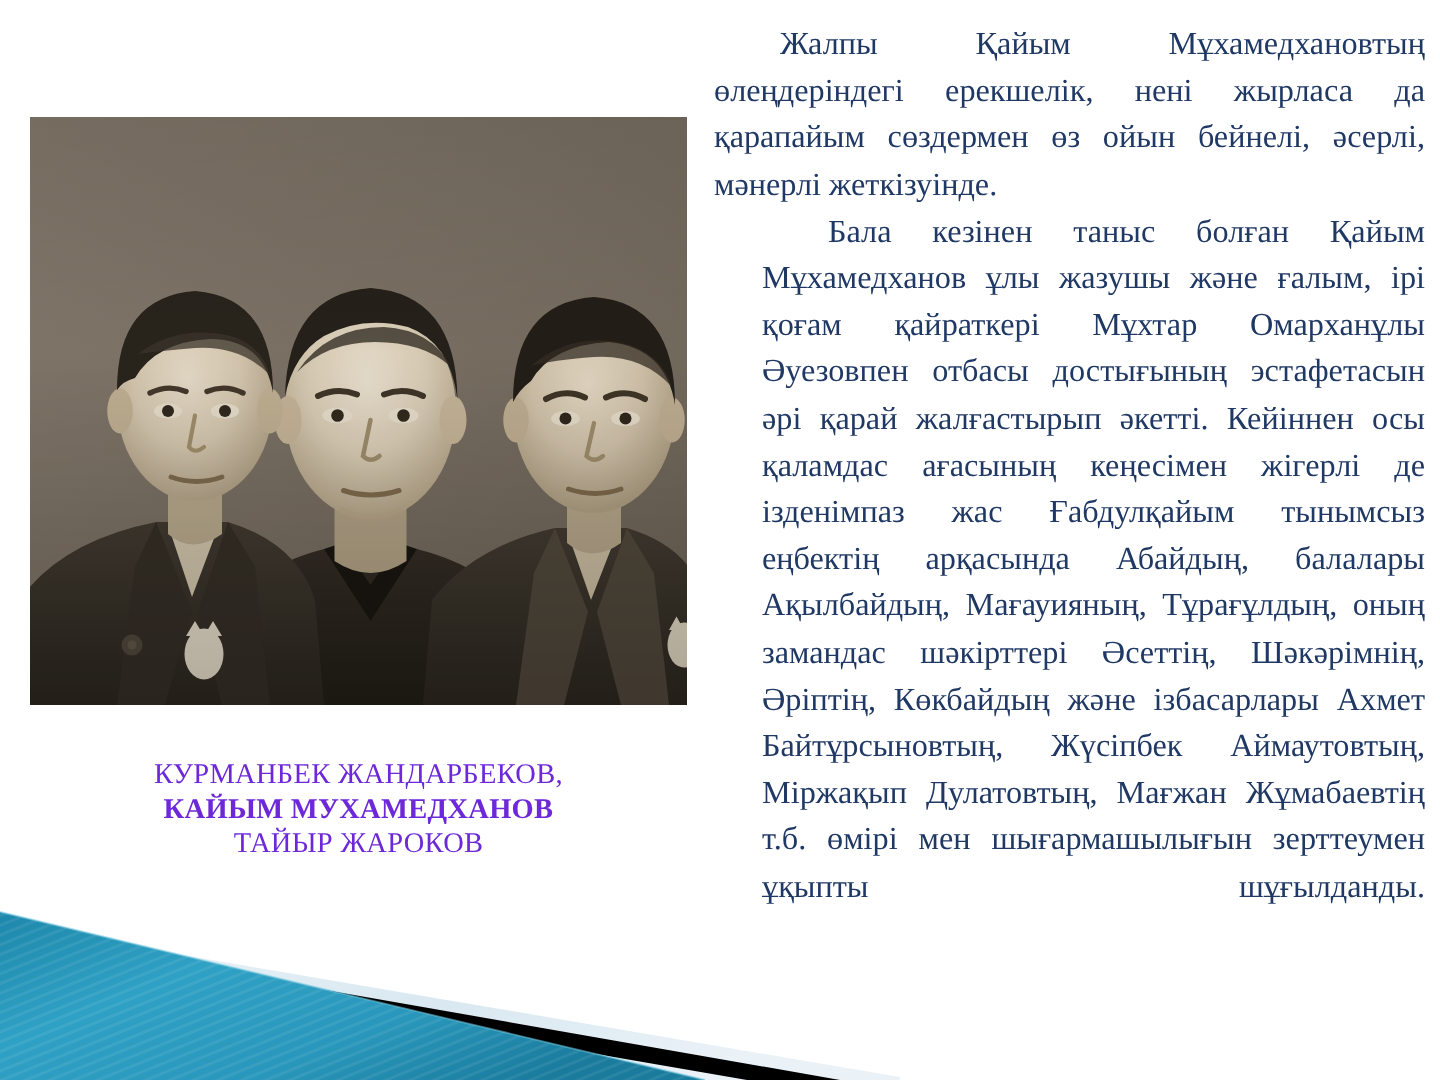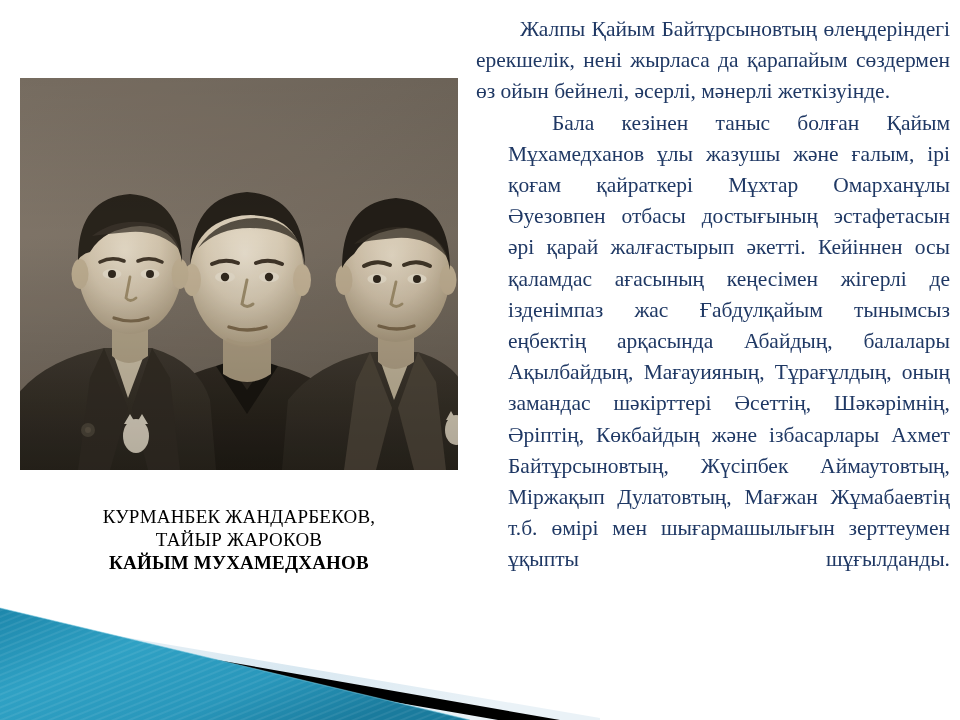--- a/index.html
+++ b/index.html
@@ -33,21 +33,21 @@
     background: #7b7268;
   }
   .photo-svg { display: block; width: 438px; height: 392px; }
 
   .caption {
     position: absolute;
     left: 20px;
     top: 505px;
     width: 438px;
     text-align: center;
-    color: #000000;
+    color: #6d28d9;
     font-size: 19px;
     line-height: 23px;
     letter-spacing: 0.2px;
   }
   .caption .ln { display: block; white-space: nowrap; }
   .caption .ln.bold { font-weight: bold; }
 
   
   .body-col {
     position: absolute;
@@ -234,26 +234,26 @@
         <path d="M359 248 Q377 254 394 248" stroke="#7b684d" stroke-width="3.3" fill="none" stroke-linecap="round"></path>
       </g>
 
       <rect x="0" y="0" width="438" height="392" fill="url(#vig)"></rect>
       <rect x="0" y="0" width="438" height="392" fill="#6b5a3e" opacity="0.10"></rect>
     </svg>
   </div>
 
   <div class="caption">
     <span class="ln">КУРМАНБЕК ЖАНДАРБЕКОВ,</span>
+    <span class="ln bold">КАЙЫМ МУХАМЕДХАНОВ</span>
     <span class="ln">ТАЙЫР ЖАРОКОВ</span>
-    <span class="ln bold">КАЙЫМ МУХАМЕДХАНОВ</span>
   </div>
 
   <div class="body-col">
-    <p class="para">Жалпы Қайым Байтұрсыновтың өлеңдеріндегі ерекшелік, нені жырласа да қарапайым сөздермен өз ойын бейнелі, әсерлі, мәнерлі жеткізуінде.</p>
+    <p class="para">Жалпы Қайым Мұхамедхановтың өлеңдеріндегі ерекшелік, нені жырласа да қарапайым сөздермен өз ойын бейнелі, әсерлі, мәнерлі жеткізуінде.</p>
     <p class="para">Бала кезінен таныс болған Қайым Мұхамедханов ұлы жазушы және ғалым, ірі қоғам қайраткері Мұхтар Омарханұлы Әуезовпен отбасы достығының эстафетасын әрі қарай жалғастырып әкетті. Кейіннен осы қаламдас ағасының кеңесімен жігерлі де ізденімпаз жас Ғабдулқайым тынымсыз еңбектің арқасында Абайдың, балалары Ақылбайдың, Мағауияның, Тұрағұлдың, оның замандас шәкірттері Әсеттің, Шәкәрімнің, Әріптің, Көкбайдың және ізбасарлары Ахмет Байтұрсыновтың, Жүсіпбек Аймаутовтың, Міржақып Дулатовтың, Мағжан Жұмабаевтің т.б. өмірі мен шығармашылығын зерттеумен ұқыпты шұғылданды.</p>
   </div>
 
   <div class="corner-deco">
     <svg width="600" height="130" viewBox="0 0 600 130">
       <defs>
         <linearGradient id="tealGrad" x1="0" y1="0" x2="1" y2="0.6">
           <stop offset="0%" stop-color="#1d87ab"></stop>
           <stop offset="35%" stop-color="#2fa1c4"></stop>
           <stop offset="70%" stop-color="#2997bb"></stop>

